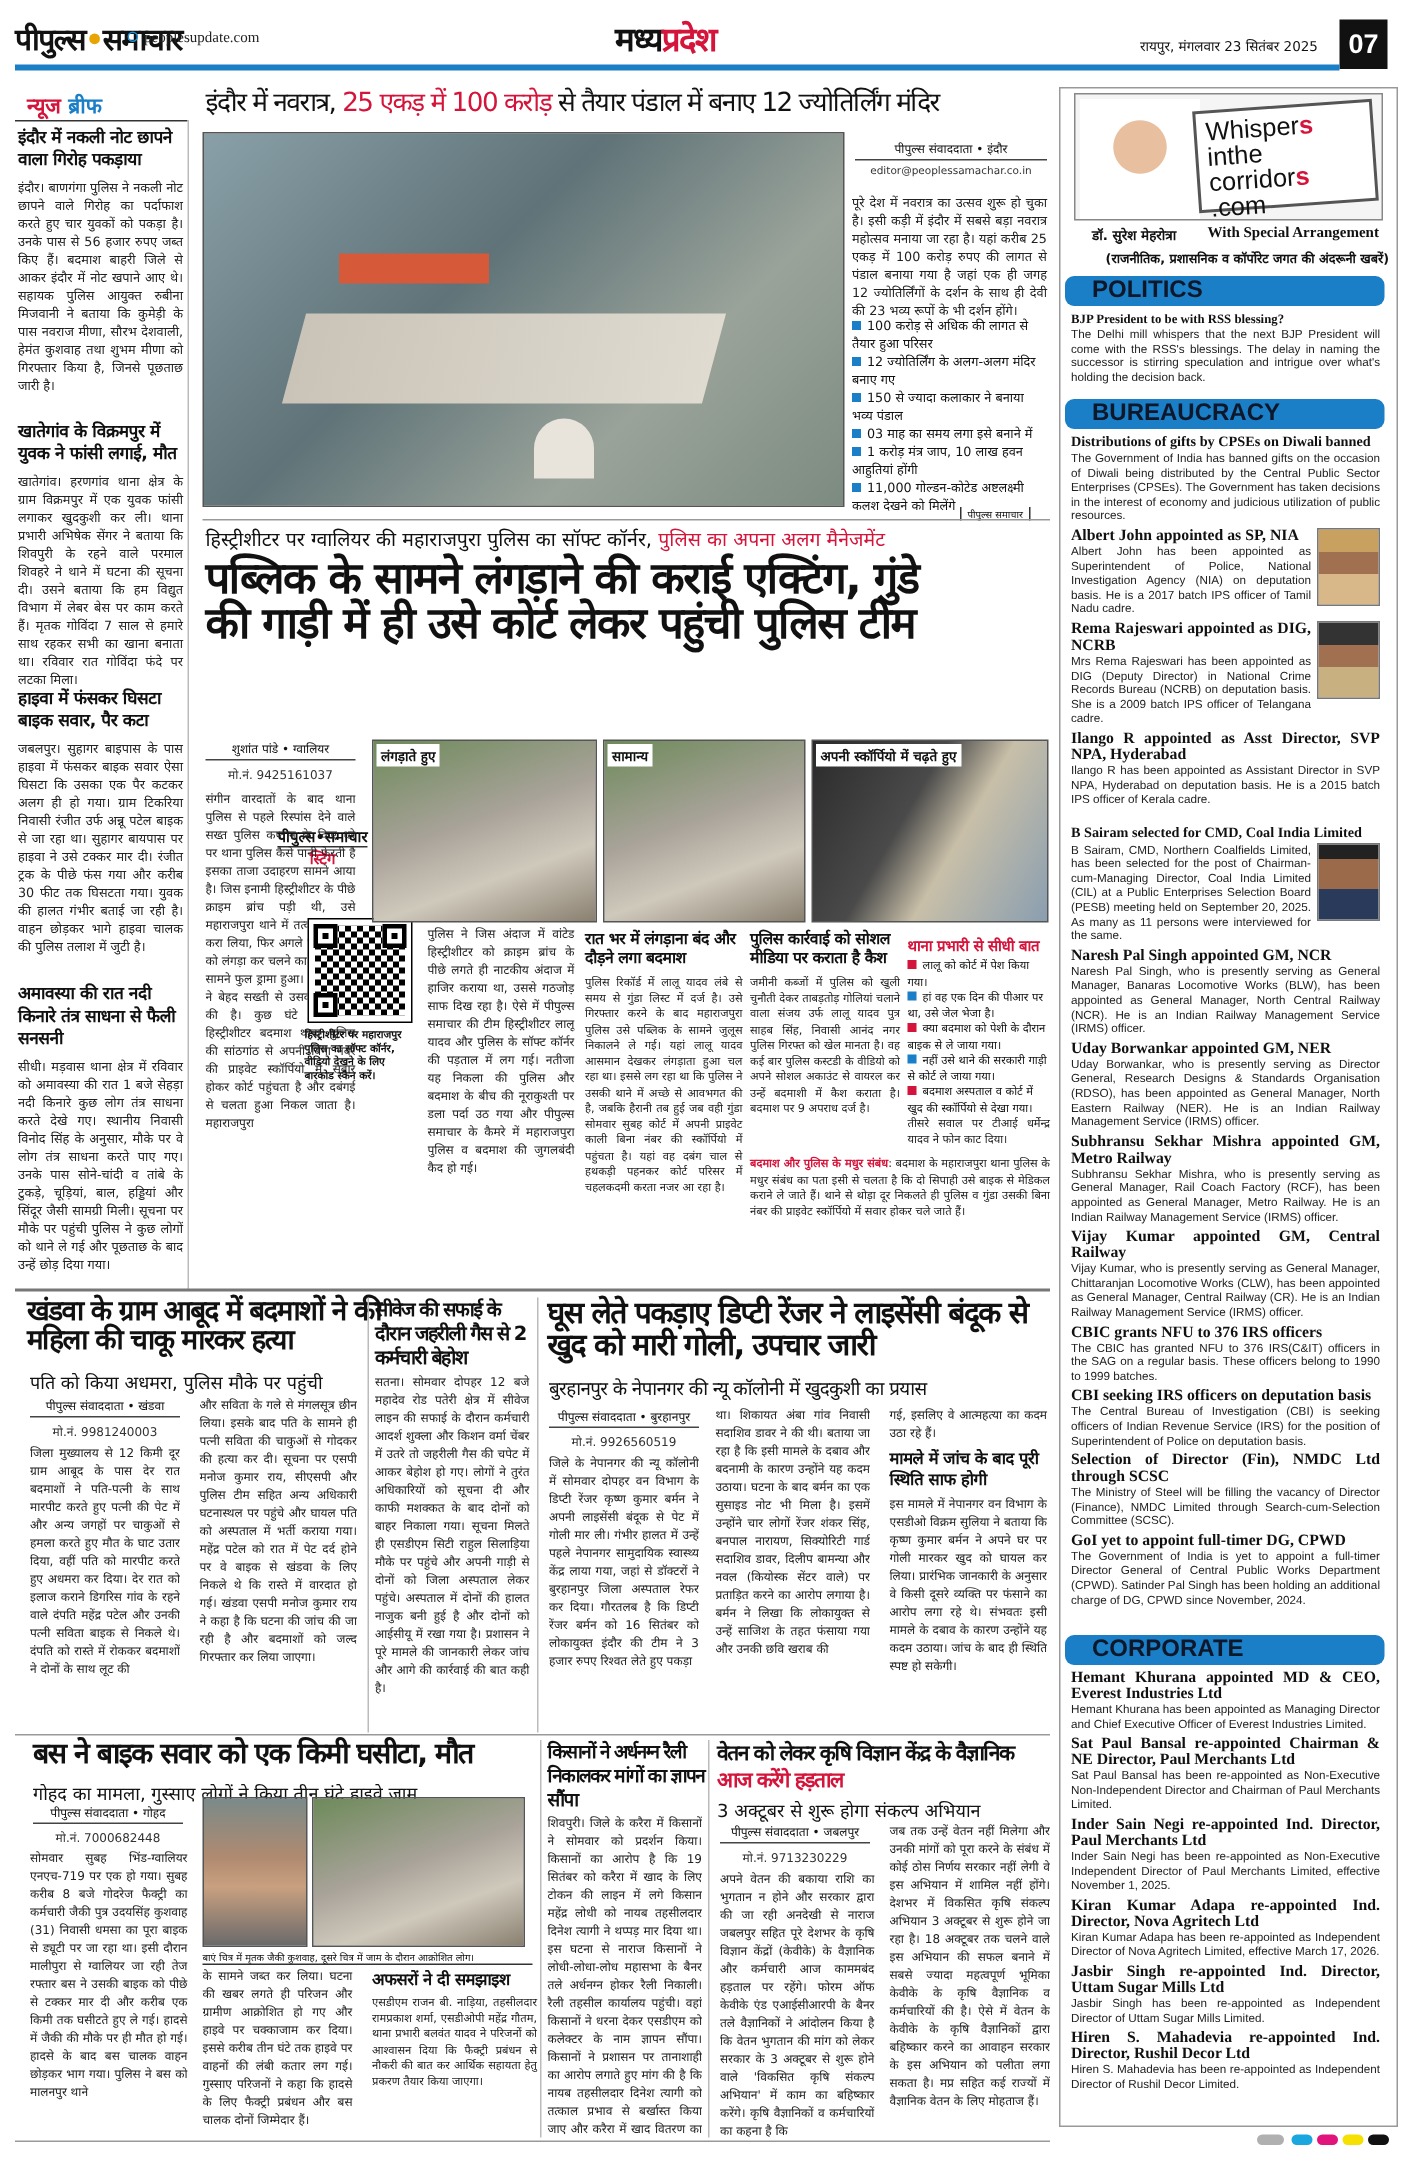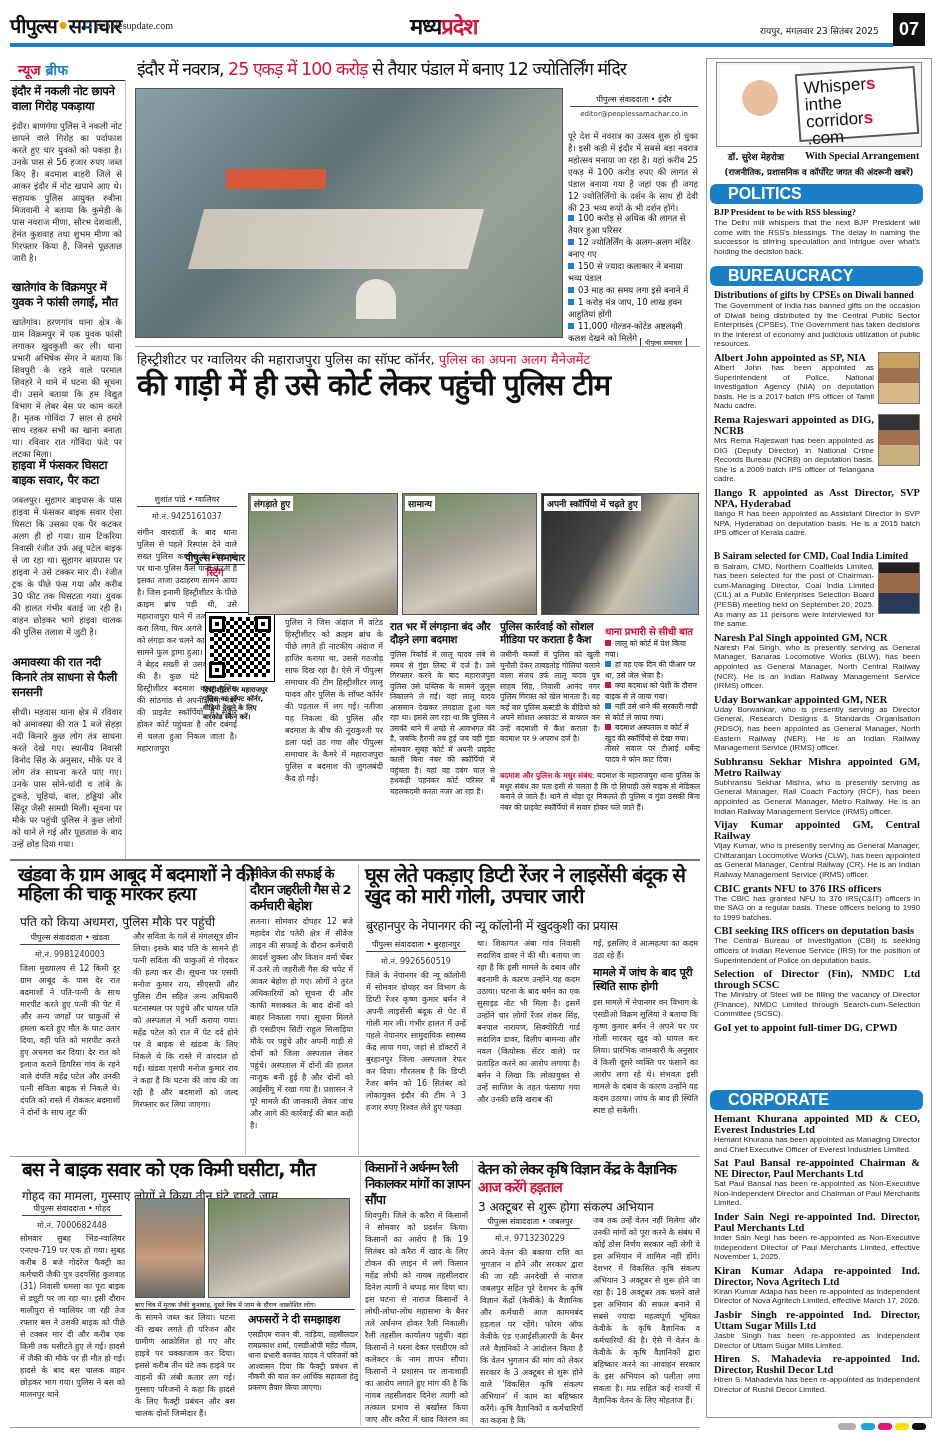--- a/index.html
+++ b/index.html
@@ -34,21 +34,21 @@
 .qr-corner{position:absolute;width:16px;height:16px;border:3px solid #000;background:#fff}
 .qr-corner:after{content:"";position:absolute;left:3px;top:3px;width:4px;height:4px;background:#000}
 .tag-label{background:#fff;font-size:9px;font-weight:bold;padding:1px 3px}
 
 .rc{left:706px;top:58px;width:226px;height:1360px;border:1.5px solid #999}
 .whisper-box{left:716px;top:62px;width:206px;height:85px;border:1px solid #888;background:#f5f5f5}
 .person{left:720px;top:66px;width:80px;height:80px;background:radial-gradient(circle at 50% 40%,#e8c0a0 0 28%,#fff 29% 100%)}
 .whisper-sign{left:797px;top:70px;width:120px;height:68px;border:2px solid #555;transform:rotate(-4deg);background:#fff;font-family:"Liberation Sans",sans-serif;font-size:17px;line-height:17px;padding:4px 6px;color:#111}
 .whisper-sign .red{color:#d4143a;font-weight:bold}
 .rc-cap{font-family:"Liberation Serif",serif;font-size:10px;font-weight:bold}
-.band{left:710px;width:213px;height:20px;background:#1a7fc6;border-radius:6px;color:#ffffff;font-family:"Liberation Sans",sans-serif;font-weight:bold;font-size:16px;padding-left:18px;line-height:20px}
+.band{left:710px;width:213px;height:20px;background:#1a7fc6;border-radius:6px;color:#0f172a;font-family:"Liberation Sans",sans-serif;font-weight:bold;font-size:16px;padding-left:18px;line-height:20px}
 .rh{font-family:"Liberation Serif",serif;font-size:10.5px;font-weight:bold;line-height:11px;color:#111;text-align:justify}
 .rb{font-family:Liberation Sans, sans-serif;font-size:7.8px;line-height:9.6px;color:#222;text-align:justify}
 .mugshot{width:42px;height:52px;border:1px solid #777}
 .cmyk{top:1423px;height:7px;border-radius:4px}
 </style>
 </head>
 <body>
 
 <div class="abs logo"><span>पीपुल्स</span><span class="dot">•</span><span>समाचार</span></div>
 <div class="abs site">peoplesupdate.com</div>
@@ -95,20 +95,21 @@
   <div class="bullet"><span class="sq"></span><span>150 से ज्यादा कलाकार ने बनाया भव्य पंडाल</span></div>
   <div class="bullet"><span class="sq"></span><span>03 माह का समय लगा इसे बनाने में</span></div>
   <div class="bullet"><span class="sq"></span><span>1 करोड़ मंत्र जाप, 10 लाख हवन आहुतियां होंगी</span></div>
   <div class="bullet"><span class="sq"></span><span>11,000 गोल्डन-कोटेड अष्टलक्ष्मी कलश देखने को मिलेंगे</span></div>
 </div>
 <div class="abs" style="left:640px;top:338px;font-size:6.5px;border-left:1px solid #333;border-right:1px solid #333;padding:0 4px">पीपुल्स समाचार</div>
 <div class="abs hline" style="left:135px;top:346px;width:565px"></div>
 
 <div class="abs" style="left:137px;top:350px;width:565px;font-size:13px;white-space:nowrap"><span>हिस्ट्रीशीटर पर ग्वालियर की महाराजपुरा पुलिस का सॉफ्ट कॉर्नर,</span> <span class="red">पुलिस का अपना अलग मैनेजमेंट</span></div>
 <div class="abs headline-xl" style="left:137px;top:370px;width:565px;font-size:29px">
+  <div>पब्लिक के सामने लंगड़ाने की कराई एक्टिंग, गुंडे</div>
   <div>की गाड़ी में ही उसे कोर्ट लेकर पहुंची पुलिस टीम</div>
 </div>
 <div class="abs" style="left:137px;top:493px;width:100px">
   <div class="byline">शुशांत पांडे • ग्वालियर</div>
   <div class="phone">मो.नं. 9425161037</div>
 </div>
 <div class="abs" style="left:185px;top:550px;width:60px;text-align:center">
   <div style="font-size:10px;font-weight:bold;border-bottom:1px solid #333">पीपुल्स•समाचार</div>
   <div style="font-size:10px;font-weight:bold;color:#d4143a">स्टिंग</div>
 </div>
@@ -216,21 +217,21 @@
 <div class="abs rc"></div>
 <div class="abs whisper-box"></div>
 <div class="abs person"></div>
 <div class="abs whisper-sign">
   <div><span>Whisper</span><span class="red">s</span></div>
   <div><span>inthe corrido</span><span>r</span><span class="red">s</span></div>
   <div>.com</div>
 </div>
 <div class="abs rc-cap" style="left:728px;top:150px;font-size:9px;font-family:'DejaVu Sans',sans-serif">डॉ. सुरेश मेहरोत्रा</div>
 <div class="abs rc-cap" style="left:805px;top:150px">With Special Arrangement</div>
-<div class="abs" style="left:712px;top:166px;width:214px;font-size:8.5px;font-weight:bold;text-align:center;white-space:nowrap">(राजनीतिक, प्रशासनिक व कॉर्पोरेट जगत की अंदरूनी खबरें)</div>
+<div class="abs" style="left:712px;top:166px;width:214px;font-size:8.5px;font-weight:bold;text-align:right;white-space:nowrap">(राजनीतिक, प्रशासनिक व कॉर्पोरेट जगत की अंदरूनी खबरें)</div>
 
 <div class="abs band" style="top:184px">POLITICS</div>
 <div class="abs" style="left:714px;top:207px;width:206px">
   <div class="rh" style="font-size:8.5px">BJP President to be with RSS blessing?</div>
   <div class="rb">The Delhi mill whispers that the next BJP President will come with the RSS's blessings. The delay in naming the successor is stirring speculation and intrigue over what's holding the decision back.</div>
 </div>
 
 <div class="abs band" style="top:266px">BUREAUCRACY</div>
 <div class="abs" style="left:714px;top:290px;width:206px">
   <div>
@@ -285,20 +286,21 @@
   <div style="margin-top:3px">
     <div class="rh">CBI seeking IRS officers on deputation basis</div>
     <div class="rb">The Central Bureau of Investigation (CBI) is seeking officers of Indian Revenue Service (IRS) for the position of Superintendent of Police on deputation basis.</div>
   </div>
   <div style="margin-top:3px">
     <div class="rh">Selection of Director (Fin), NMDC Ltd through SCSC</div>
     <div class="rb">The Ministry of Steel will be filling the vacancy of Director (Finance), NMDC Limited through Search-cum-Selection Committee (SCSC).</div>
   </div>
   <div style="margin-top:3px">
     <div class="rh">GoI yet to appoint full-timer DG, CPWD</div>
+    <div class="rb">The Government of India is yet to appoint a full-timer Director General of Central Public Works Department (CPWD). Satinder Pal Singh has been holding an additional charge of DG, CPWD since November, 2024.</div>
   </div>
 </div>
 
 <div class="abs band" style="top:1090px">CORPORATE</div>
 <div class="abs" style="left:714px;top:1113px;width:206px">
   <div>
     <div class="rh">Hemant Khurana appointed MD &amp; CEO, Everest Industries Ltd</div>
     <div class="rb">Hemant Khurana has been appointed as Managing Director and Chief Executive Officer of Everest Industries Limited.</div>
   </div>
   <div style="margin-top:3px">

